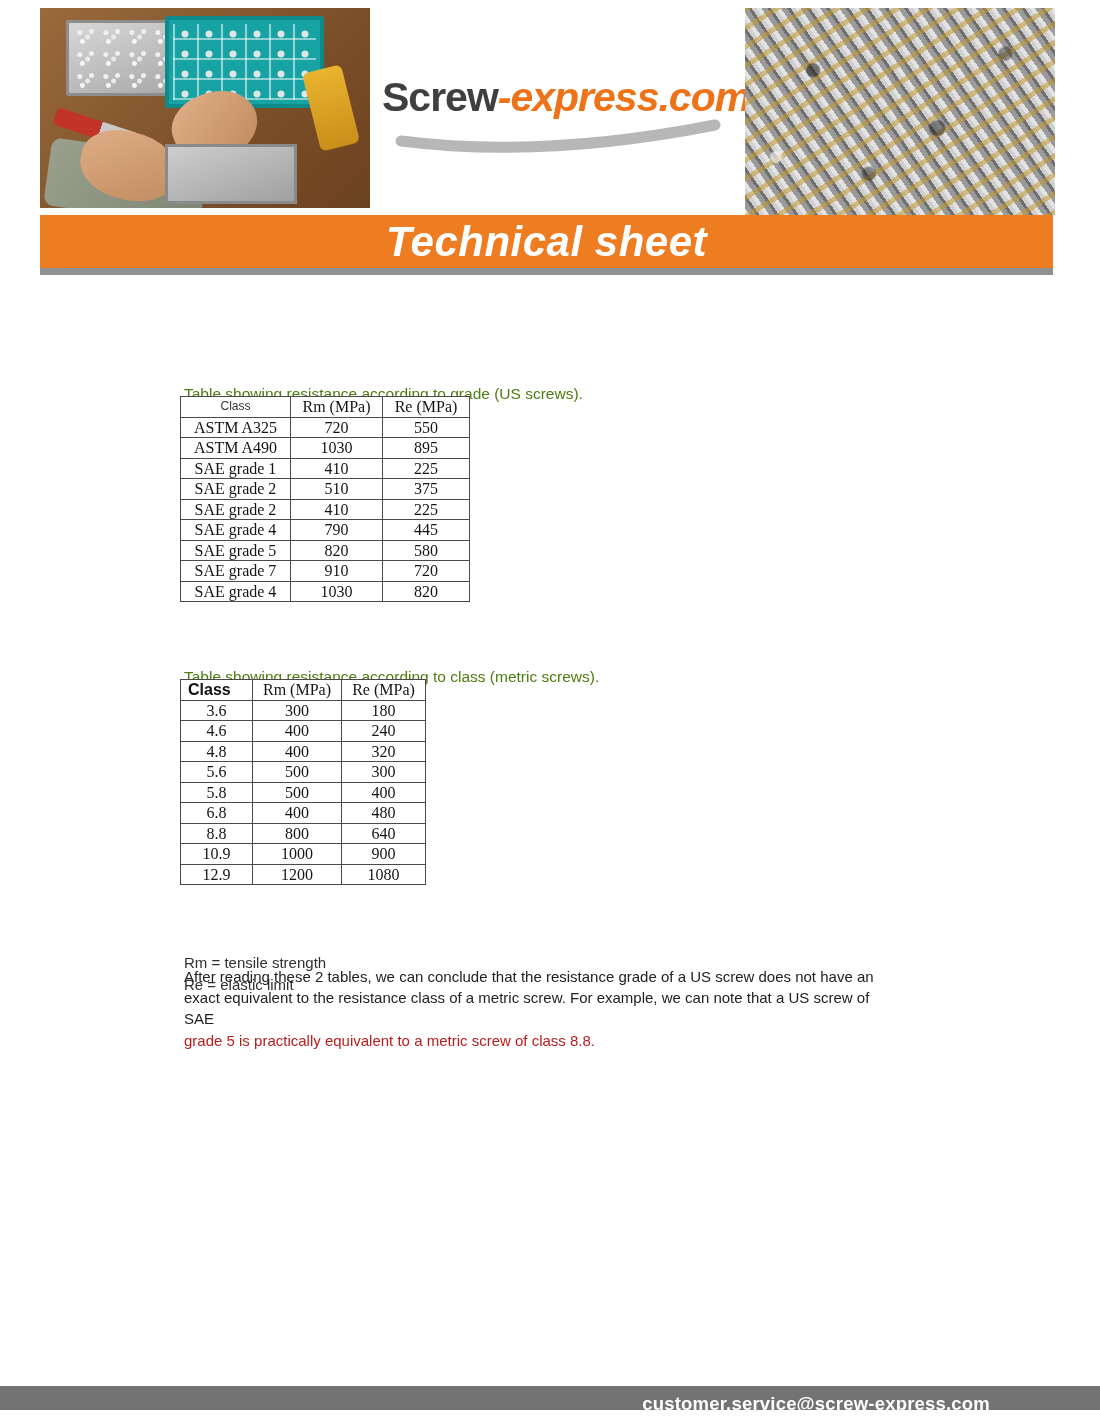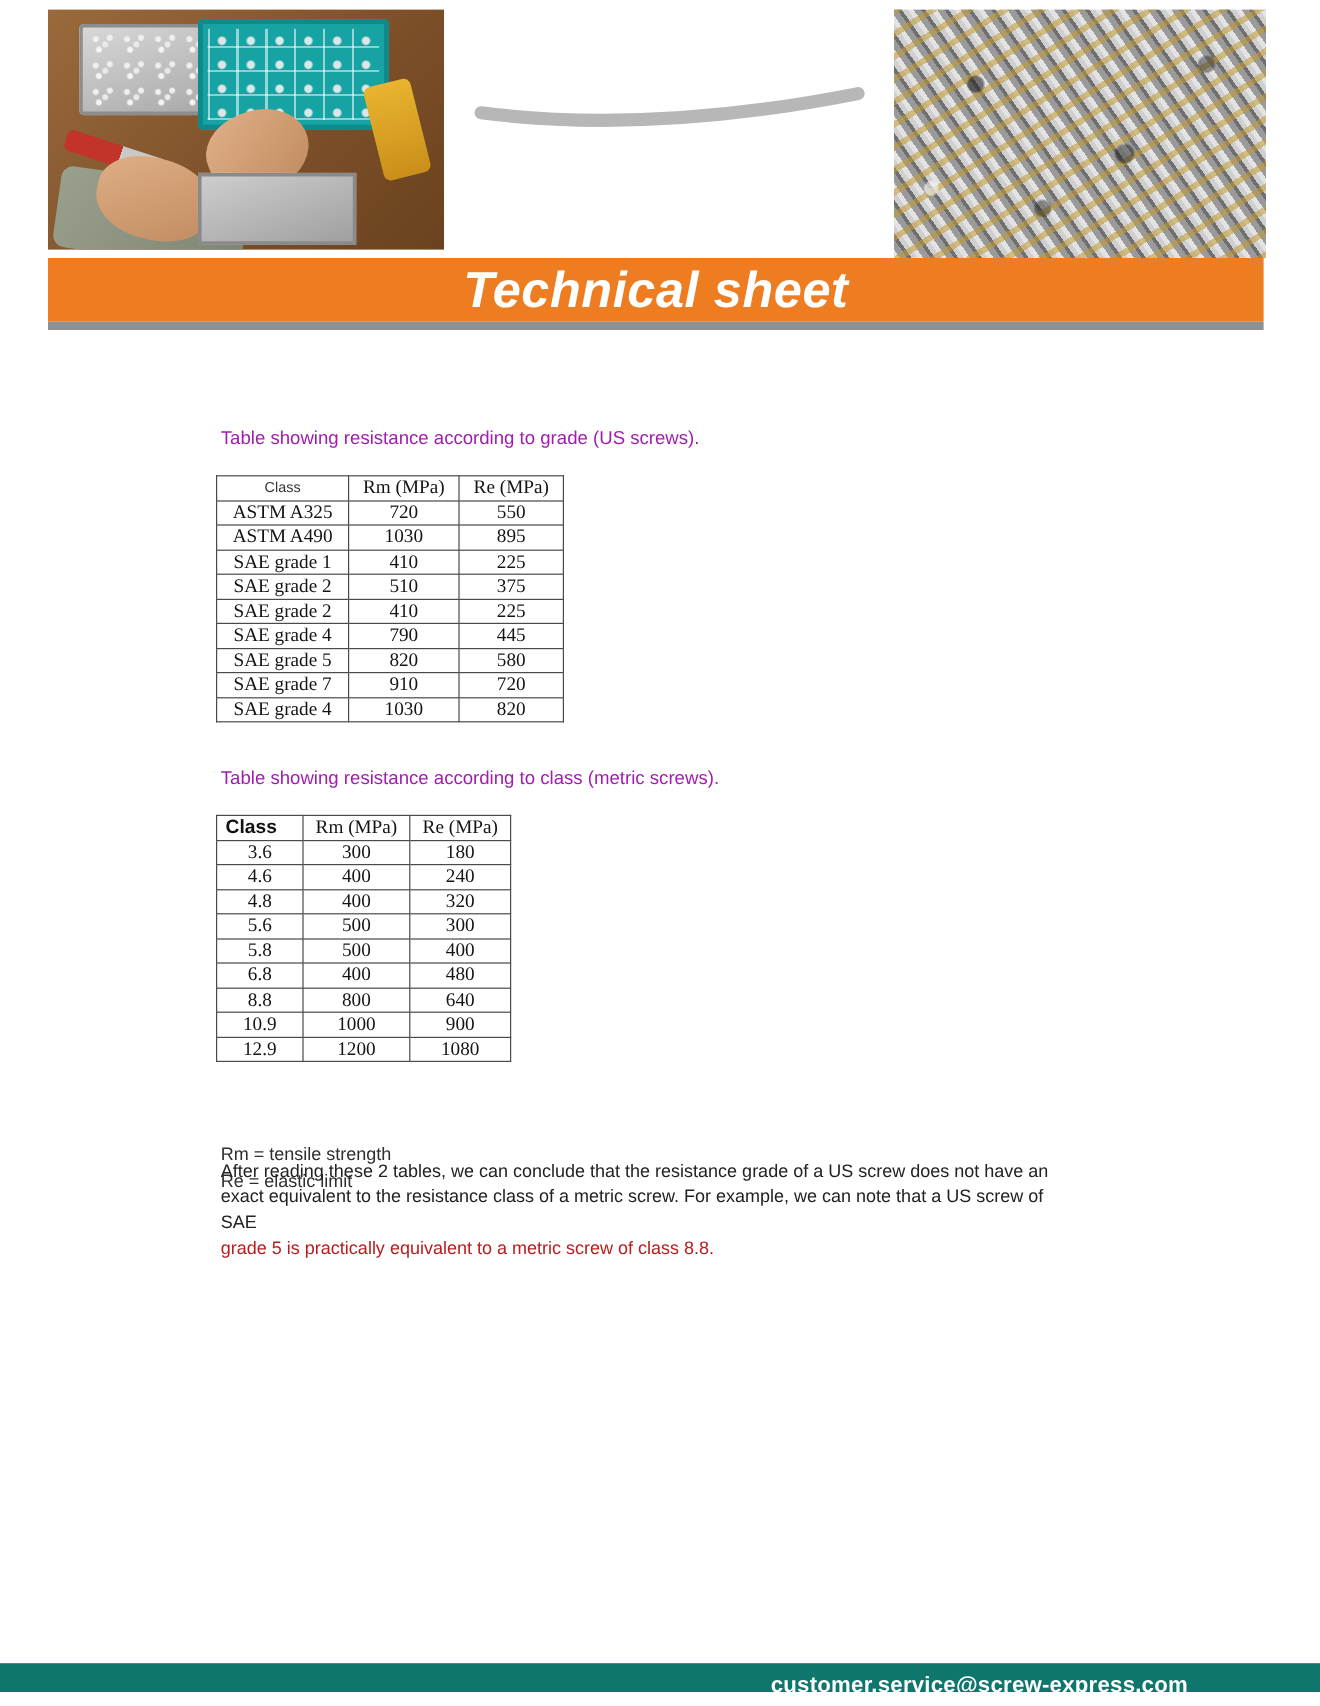--- a/index.html
+++ b/index.html
@@ -52,21 +52,21 @@
   .logo-primary { font-weight: bold; color: #3f3f3f; }
   .logo-secondary { font-weight: bold; font-style: italic; color: #ee7318; }
   .logo-swoosh { display: block; margin: -2px auto 0 auto; }
 
   
   .banner { position: absolute; top: 215px; left: 40px; width: 1013px; height: 53px; background: #ee7d22; text-align: center; }
   .banner-title { color: #ffffff; font-weight: bold; font-size: 42px; line-height: 53px; letter-spacing: 0.5px; font-style: italic; }
   .banner-underline { position: absolute; top: 268px; left: 40px; width: 1013px; height: 7px; background: #8f9093; }
 
   
-  .intro { position: absolute; left: 184px; font-size: 15.5px; color: #a21caf; }
+  .intro { position: absolute; left: 184px; font-size: 15.5px; color: #4d7c0f; margin-top: 28px; }
   .intro-us { top: 357px; }
   .intro-metric { top: 640px; }
 
   table.res-table { position: absolute; border-collapse: collapse; table-layout: fixed; background: #fff; }
   table.res-table th, table.res-table td {
     border: 1px solid #4a4a4a;
     font-family: "Liberation Serif", serif;
     font-size: 16px;
     color: #141414;
     text-align: center;
@@ -84,21 +84,21 @@
 
   .note { position: absolute; left: 184px; font-size: 15px; color: #2e2e2e; margin-top: 48px; }
   .note-rm { top: 906px; }
   .note-re { top: 928px; }
 
   .conclusion { position: absolute; left: 184px; top: 966px; width: 705px; color: #222; }
   .conclusion .p1 { font-size: 15px; line-height: 21px; }
   .conclusion .p2 { font-size: 15px; line-height: 24px; color: #b91c1c; }
 
   
-  .footer { position: absolute; left: 0; top: 1386px; width: 1100px; height: 24px; background: #0f766e; }
+  .footer { position: absolute; left: 0; top: 1386px; width: 1100px; height: 24px; background: #737373; }
   .footer-email {
     position: absolute; right: 110px; top: 0; line-height: 36px;
     color: #ffffff; font-weight: bold; font-size: 18.5px; letter-spacing: 0.2px;
     font-family: "Liberation Sans", sans-serif;
   }
 </style>
 </head>
 <body>
 
 <div class="page">
@@ -110,20 +110,23 @@
       <div class="organizer"></div>
       <div class="tool-red"></div>
       <div class="tool-yellow"></div>
       <div class="sleeve"></div>
       <div class="hand hand-b"></div>
       <div class="hand hand-a"></div>
       <div class="parts-box"></div>
     </div>
 
     <div class="logo">
+      <div class="logo-text">
+        <span class="logo-primary">Screw</span><span class="logo-secondary">-express.com</span>
+      </div>
       <svg class="logo-swoosh" width="330" height="34" viewBox="0 0 330 34">
         <path d="M8 22 Q 150 40 322 6" fill="none" stroke="#b7b7b7" stroke-width="11" stroke-linecap="round"></path>
       </svg>
     </div>
 
     <div class="photo photo-right"></div>
   </div>
 
   <div class="banner">
     <div class="banner-title">Technical sheet</div>

